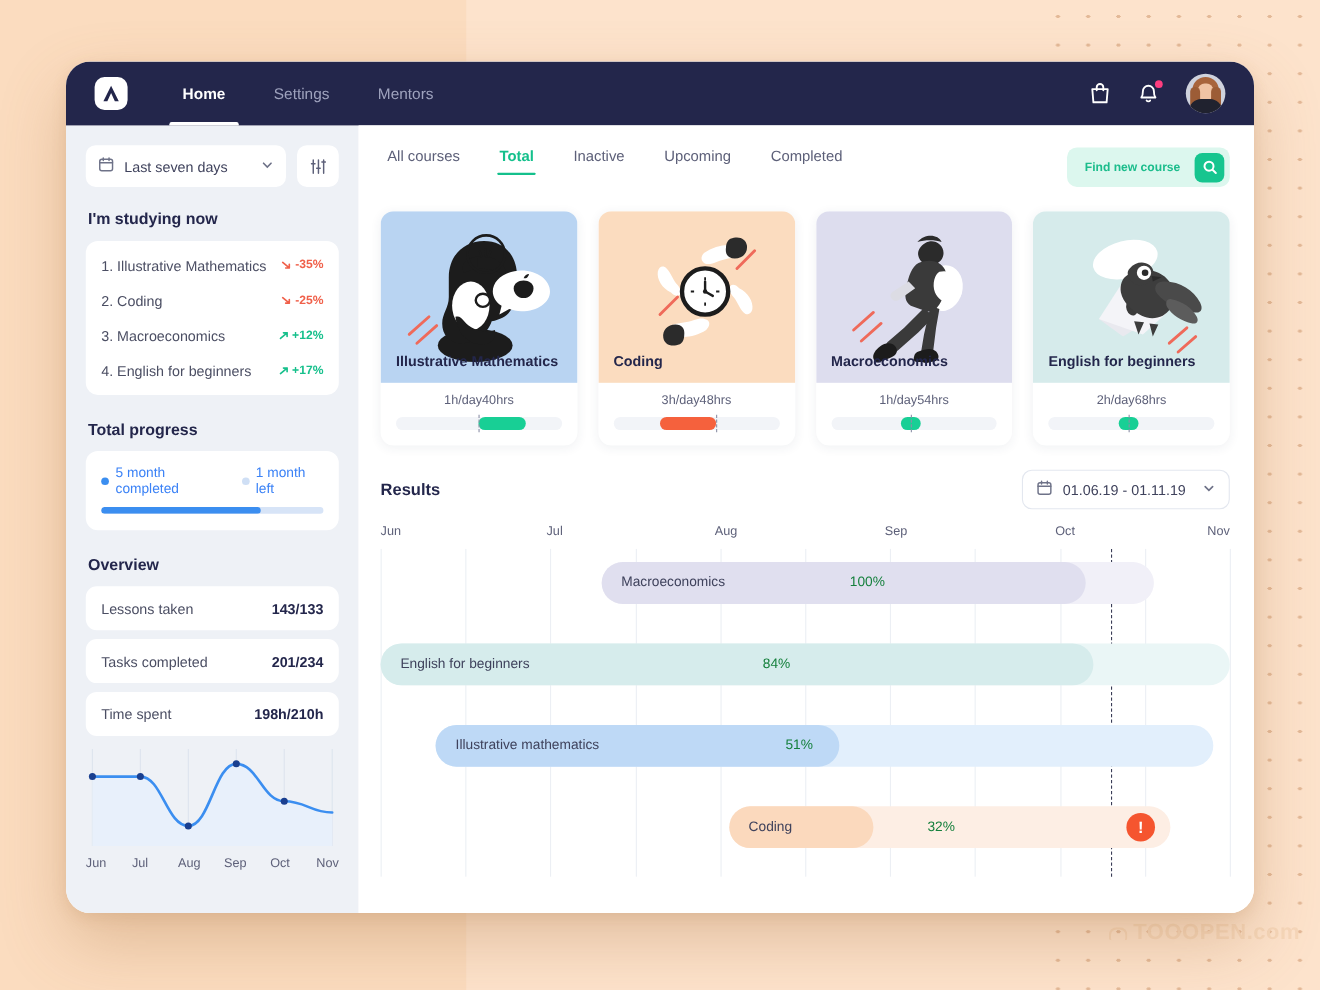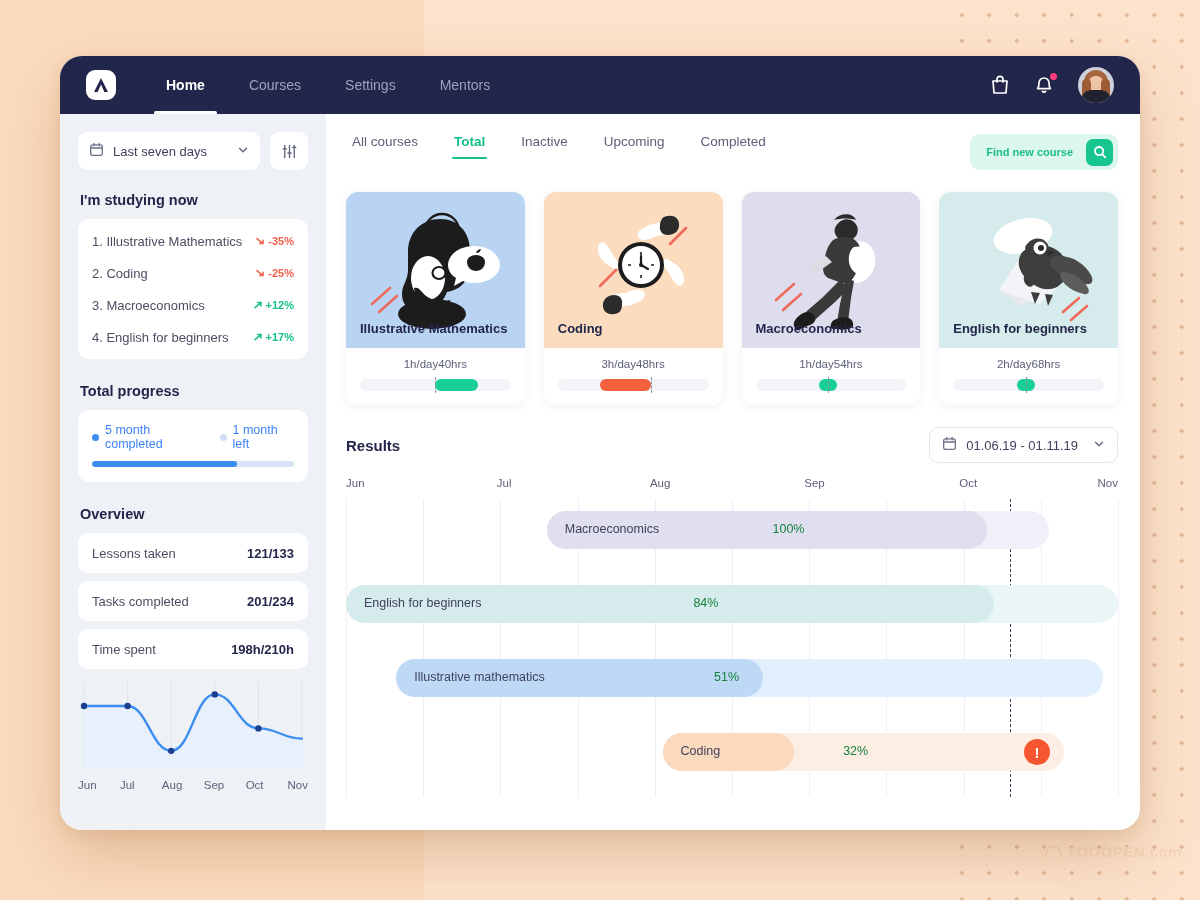--- a/index.html
+++ b/index.html
@@ -9,21 +9,21 @@
     overflow: hidden;
   }
   body { position: relative; background: #fbe0c8; }
 
   
   .bg-left  { position:absolute; left:0;   top:0; width:424px;  height:900px; background:#fbdcbf; }
   .bg-right { position:absolute; left:424px; top:0; width:776px; height:900px; background:#fde3cc; }
   .bg-dots  { position:absolute; left:940px; top:0; width:260px; height:900px;
               background-image: radial-gradient(#e2b795 1.8px, transparent 1.9px);
               background-size: 27.5px 26px; background-position: 8px 28px; opacity:.95; }
-  .watermark { position:absolute; right:18px; bottom:40px; font-size:15px; letter-spacing:.5px;
+  .watermark { position:absolute; right:18px; bottom:40px; font-size:20px; letter-spacing:.5px;
                color:#f6d7ba; font-weight:600; display:flex; align-items:center; gap:5px; }
   .watermark .wm-ico { width:17px; height:12px; border:2px solid #f6d7ba; border-radius:7px 7px 3px 3px;
                        border-bottom:none; }
 
   
   .app {
     position:absolute; left:60px; top:56px; width:1080px; height:774px;
     border-radius:22px; overflow:hidden; background:#fff;
     box-shadow: 0 26px 60px rgba(165,110,60,.30), 0 4px 14px rgba(165,110,60,.14);
   }
@@ -169,23 +169,20 @@
     <div class="logo">
       <svg width="18" height="18" viewBox="0 0 18 18">
           <path d="M9 2 L16 16 L12.4 16 L9 8.6 L5.6 16 L2 16 Z" fill="#23264b"></path>
         </svg>
     </div>
     <div class="nav-items">
       <div class="nav-item active">
           <span>Home</span>
         </div>
       <div class="nav-item">
-          <span>Courses</span>
-        </div>
-      <div class="nav-item">
           <span>Settings</span>
         </div>
       <div class="nav-item">
           <span>Mentors</span>
         </div>
     </div>
     <div class="nav-right">
       <div class="nav-icon">
         <svg width="20" height="21" viewBox="0 0 20 21" fill="none" stroke="#ffffff" stroke-width="1.7">
           <path d="M3 7h14l-1 12H4L3 7z" stroke-linejoin="round"></path>
@@ -289,21 +286,21 @@
           </span>
         </div>
         <div class="pbar">
           <i id="tp-fill" style="width: 72%;"></i>
         </div>
       </div>
 
       <div class="side-h" style="margin-top:24px">Overview</div>
       <div class="ov-row">
         <span>Lessons taken</span>
-        <b>121/133</b>
+        <b>143/133</b>
       </div>
       <div class="ov-row">
         <span>Tasks completed</span>
         <b>201/234</b>
       </div>
       <div class="ov-row">
         <span>Time spent</span>
         <b>198h/210h</b>
       </div>
 

